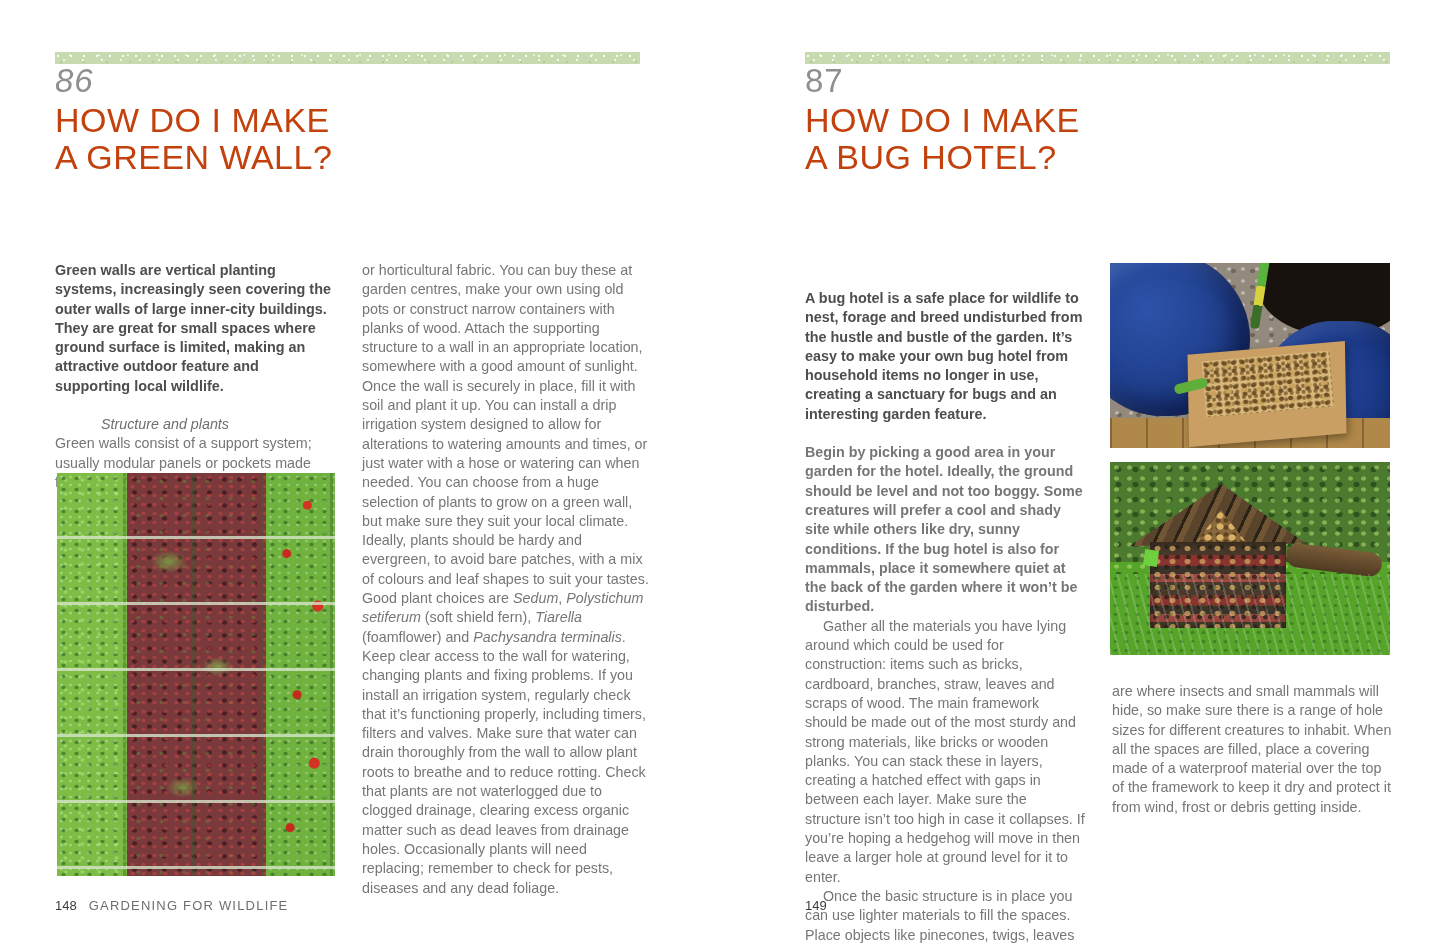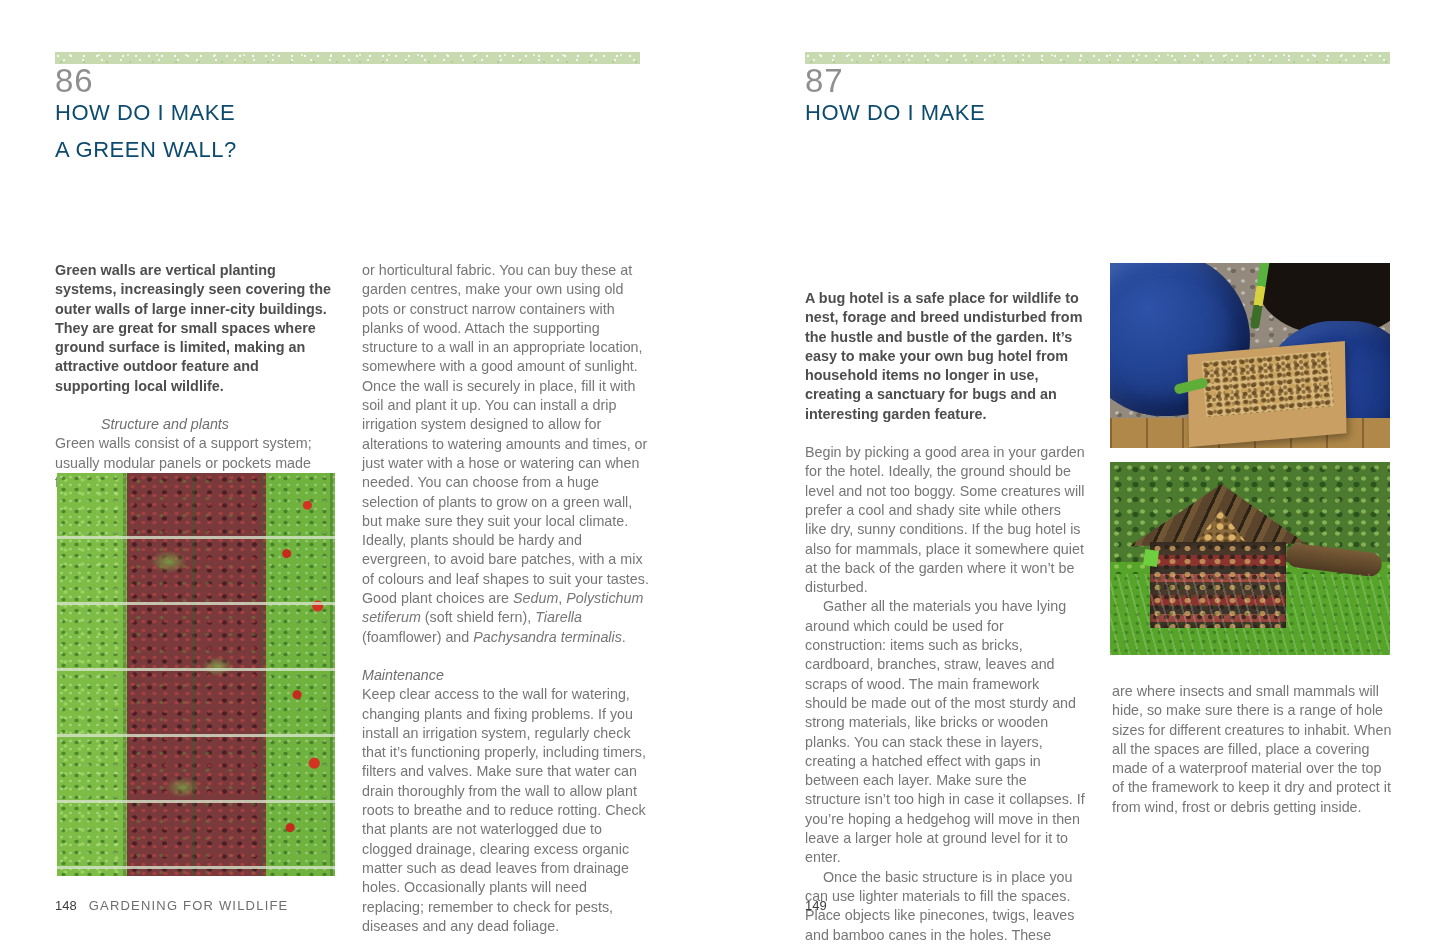--- a/index.html
+++ b/index.html
@@ -6,22 +6,22 @@
   .sheet{position:relative;width:1445px;height:948px;background:#ffffff;overflow:hidden;
          font-family:"Liberation Sans",sans-serif;}
   .accent-bar{position:absolute;height:12px;width:585px;top:52px;background-color:#c7dab0;
     background-image:
       radial-gradient(circle at 3px 4px, rgba(255,255,255,.95) 1px, transparent 1.6px),
       radial-gradient(circle at 9px 8px, rgba(255,255,255,.75) 1px, transparent 1.5px),
       radial-gradient(circle at 15px 3px, rgba(255,255,255,.6) 1px, transparent 1.4px),
       radial-gradient(circle at 6px 10px, rgba(176,199,148,.8) 1px, transparent 1.5px);
     background-size:13px 12px,19px 12px,29px 12px,23px 12px;}
   .qnum{position:absolute;top:62px;font-size:33px;font-weight:300;color:#8f8f8f;letter-spacing:1px;}
-  .qtitle{position:absolute;top:94px;font-size:22px;line-height:37px;font-weight:300;
-          color:#0c4a6e;letter-spacing:.5px;}
+  .qtitle{position:absolute;top:102px;font-size:34px;line-height:37px;font-weight:300;
+          color:#c2410c;letter-spacing:.5px;}
   .body{font-size:14.3px;line-height:19.3px;color:#767676;margin:0;}
   .bold-intro{font-size:14.4px;line-height:19.3px;font-weight:bold;color:#4e4e4e;margin:0;}
   .subhead{font-size:14.3px;line-height:19.3px;font-style:italic;color:#6f6f6f;margin:0;}
   .col{position:absolute;}
   .indent{text-indent:18px;}
   .footer{position:absolute;top:898px;font-size:13px;}
   .footer .num{font-weight:normal;color:#3c3c3c;text-align:right;}
   .footer .lbl{color:#6e6e6e;letter-spacing:1.2px;margin-left:12px;}
   i{font-style:italic;margin-top:15px;}
   .photo{position:absolute;overflow:hidden;}
@@ -109,58 +109,58 @@
       radial-gradient(#c99f5d 2.5px, transparent 3.5px),radial-gradient(#2a2118 2px, transparent 3px);
       background-size:15px 13px,11px 10px;opacity:.8;}
   .p2-tag{position:absolute;left:6px;top:66px;width:14px;height:16px;background:#6ecf3f;transform:rotate(8deg);}
 </style>
 </head>
 <body>
 
 <div class="sheet">
 
   <div class="accent-bar" style="left:55px;"></div>
-  <div class="qnum" style="left:55px;">86</div>
+  <div class="qnum" style="left:55px;font-style:italic;">86</div>
   <div class="qtitle" style="left:55px;">
     <div>HOW DO I MAKE</div>
     <div>A GREEN WALL?</div>
   </div>
 
   <div class="col" style="left:55px;top:261px;width:280px;">
     <p class="bold-intro">Green walls are vertical planting systems, increasingly seen covering the outer walls of large inner-city buildings. They are great for small spaces where ground surface is limited, making an attractive outdoor feature and supporting local wildlife.</p>
     <p class="subhead" style="margin-top:19px;margin-left:46px;">Structure and plants</p>
     <p class="body">Green walls consist of a support system; usually modular panels or pockets made from plastic</p>
   </div>
 
   <div class="photo gw">
     <div class="gw-col gw-left"></div>
     <div class="gw-col gw-mid"></div>
     <div class="gw-col gw-right"></div>
     <div class="gw-grid"></div>
   </div>
 
   <div class="col" style="left:362px;top:261px;width:290px;">
     <p class="body"><span>or horticultural fabric. You can buy these at garden centres, make your own using old pots or construct narrow containers with planks of wood. Attach the supporting structure to a wall in an appropriate location, somewhere with a good amount of sunlight. Once the wall is securely in place, fill it with soil and plant it up. You can install a drip irrigation system designed to allow for alterations to watering amounts and times, or just water with a hose or watering can when needed. You can choose from a huge selection of plants to grow on a green wall, but make sure they suit your local climate. Ideally, plants should be hardy and evergreen, to avoid bare patches, with a mix of colours and leaf shapes to suit your tastes. Good plant choices are </span><i>Sedum</i><span>, </span><i>Polystichum setiferum</i><span> (soft shield fern), </span><i>Tiarella</i><span> (foamflower) and </span><i>Pachysandra terminalis</i><span>.</span></p>
-    <p class="subhead" style="margin-top:19px;">Maintenance</p>
     <p class="body">Keep clear access to the wall for watering, changing plants and fixing problems. If you install an irrigation system, regularly check that it’s functioning properly, including timers, filters and valves. Make sure that water can drain thoroughly from the wall to allow plant roots to breathe and to reduce rotting. Check that plants are not waterlogged due to clogged drainage, clearing excess organic matter such as dead leaves from drainage holes. Occasionally plants will need replacing; remember to check for pests, diseases and any dead foliage.</p>
   </div>
 
   <div class="footer" style="left:55px;">
     <span class="num">148</span><span class="lbl">GARDENING FOR WILDLIFE</span>
   </div>
 
   <div class="accent-bar" style="left:805px;"></div>
   <div class="qnum" style="left:805px;">87</div>
   <div class="qtitle" style="left:805px;">
     <div>HOW DO I MAKE</div>
+    <div>A BUG HOTEL?</div>
   </div>
 
   <div class="col" style="left:805px;top:261px;width:280px;margin-top:28px;">
     <p class="bold-intro">A bug hotel is a safe place for wildlife to nest, forage and breed undisturbed from the hustle and bustle of the garden. It’s easy to make your own bug hotel from household items no longer in use, creating a sanctuary for bugs and an interesting garden feature.</p>
-    <p class="body" style="margin-top:19px;">Begin by picking a good area in your garden for the hotel. Ideally, the ground should be level and not too boggy. Some creatures will prefer a cool and shady site while others like dry, sunny conditions. If the bug hotel is also for mammals, place it somewhere quiet at the back of the garden where it won’t be disturbed.</p>
+    <p class="body" style="margin-top:19px;font-weight:bold;">Begin by picking a good area in your garden for the hotel. Ideally, the ground should be level and not too boggy. Some creatures will prefer a cool and shady site while others like dry, sunny conditions. If the bug hotel is also for mammals, place it somewhere quiet at the back of the garden where it won’t be disturbed.</p>
     <p class="body indent">Gather all the materials you have lying around which could be used for construction: items such as bricks, cardboard, branches, straw, leaves and scraps of wood. The main framework should be made out of the most sturdy and strong materials, like bricks or wooden planks. You can stack these in layers, creating a hatched effect with gaps in between each layer. Make sure the structure isn’t too high in case it collapses. If you’re hoping a hedgehog will move in then leave a larger hole at ground level for it to enter.</p>
     <p class="body indent">Once the basic structure is in place you can use lighter materials to fill the spaces. Place objects like pinecones, twigs, leaves and bamboo canes in the holes. These crevices</p>
   </div>
 
   <div class="photo p1">
     <div class="p1-jacket-l"></div>
     <div class="p1-hair"></div>
     <div class="p1-jacket-r"></div>
     <div class="p1-table"></div>
     <div class="p1-box">

